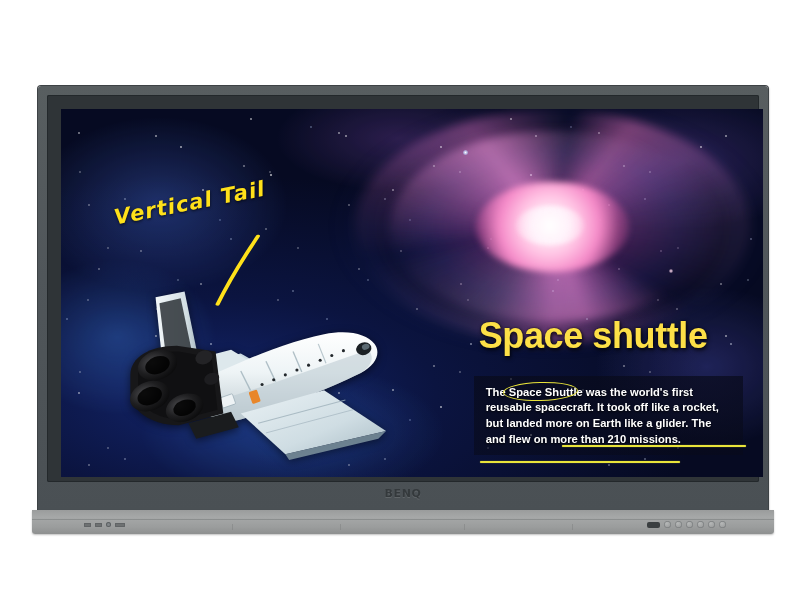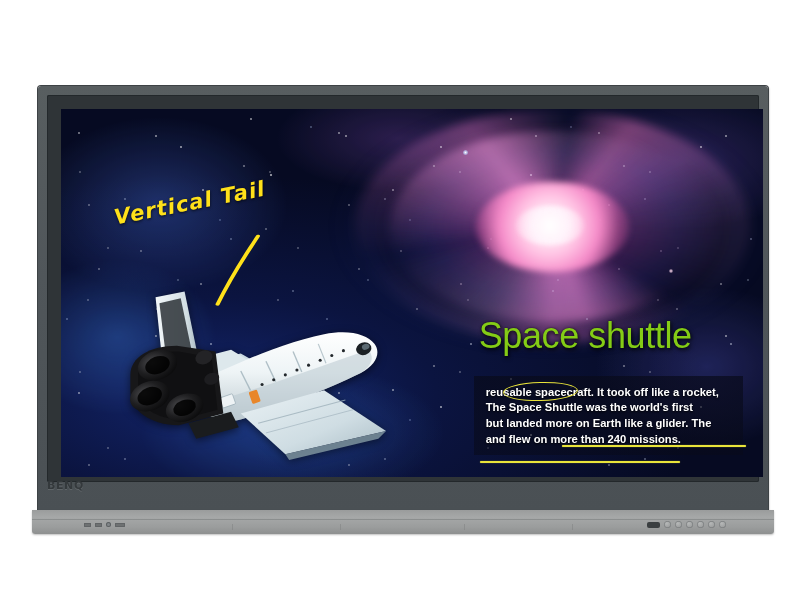--- a/index.html
+++ b/index.html
@@ -173,21 +173,21 @@
     font-size:21px;font-weight:700;font-style:italic;
     color:#ffe11a;letter-spacing:1.2px;
     transform:rotate(-11deg);
     text-shadow:0 1px 3px rgba(0,0,0,.75);
     white-space:nowrap;
   }
 
   
   #title{
     position:absolute;left:59.5%;top:56%;
-    font-size:36px;font-weight:400;color:#84cc16;
+    font-size:36px;font-weight:700;color:#fde047;
     letter-spacing:-.4px;white-space:nowrap;
     text-shadow:1px 2px 4px rgba(0,0,0,.85), 0 0 2px rgba(0,0,0,.6);
   }
 
   
   #textpanel{
     position:absolute;left:58.8%;top:72.5%;width:38.4%;
     padding:9px 10px 8px 12px;
     background:linear-gradient(180deg,rgba(8,10,26,.70) 0%,rgba(8,10,26,.58) 100%);
     box-sizing:border-box;
@@ -204,22 +204,22 @@
   }
   .hl-underline{
     position:absolute;height:2.2px;background:#e9e43a;border-radius:2px;
     pointer-events:none;box-shadow:0 0 1px rgba(233,228,58,.8);
   }
   .ul1{left:76px;top:60px;width:184px;}
   .ul2{left:-6px;top:76px;width:200px;}
 
   
   .logo-strip{
-    position:absolute;left:9px;right:9px;bottom:8px;height:34px;
-    display:flex;align-items:center;justify-content:flex-start;
+    position:absolute;left:9px;right:9px;bottom:0;height:34px;
+    display:flex;align-items:center;justify-content:center;
   }
   .benq-logo{
     font-size:11px;font-weight:700;letter-spacing:.6px;
     color:#34393c;text-transform:uppercase;
     font-family:"DejaVu Sans",sans-serif;
     text-shadow:0 1px 0 rgba(255,255,255,.12);
   }
 
   
   .stand{
@@ -374,24 +374,24 @@
           <svg viewBox="0 0 200 110" preserveAspectRatio="none">
             <path d="M92 44 C86 58, 78 74, 68 104" stroke="#ffe11a" stroke-width="2.4" fill="none" stroke-linecap="round"></path>
           </svg>
           <div class="ann-text">Vertical Tail</div>
         </div>
 
         <div id="title">Space shuttle</div>
 
         <div id="textpanel">
           <div id="bodytext">
+            <div>The Space Shuttle was the world's first</div>
             <div>reusable spacecraft. It took off like a rocket,</div>
-            <div>The Space Shuttle was the world's first</div>
             <div>but landed more on Earth like a glider. The</div>
-            <div>and flew on more than 240 missions.</div>
+            <div>and flew on more than 210 missions.</div>
             <span class="hl-ellipse"></span>
             <span class="hl-underline ul1"></span>
             <span class="hl-underline ul2"></span>
           </div>
         </div>
 
       </div>
     </div>
 
     <div class="logo-strip">

